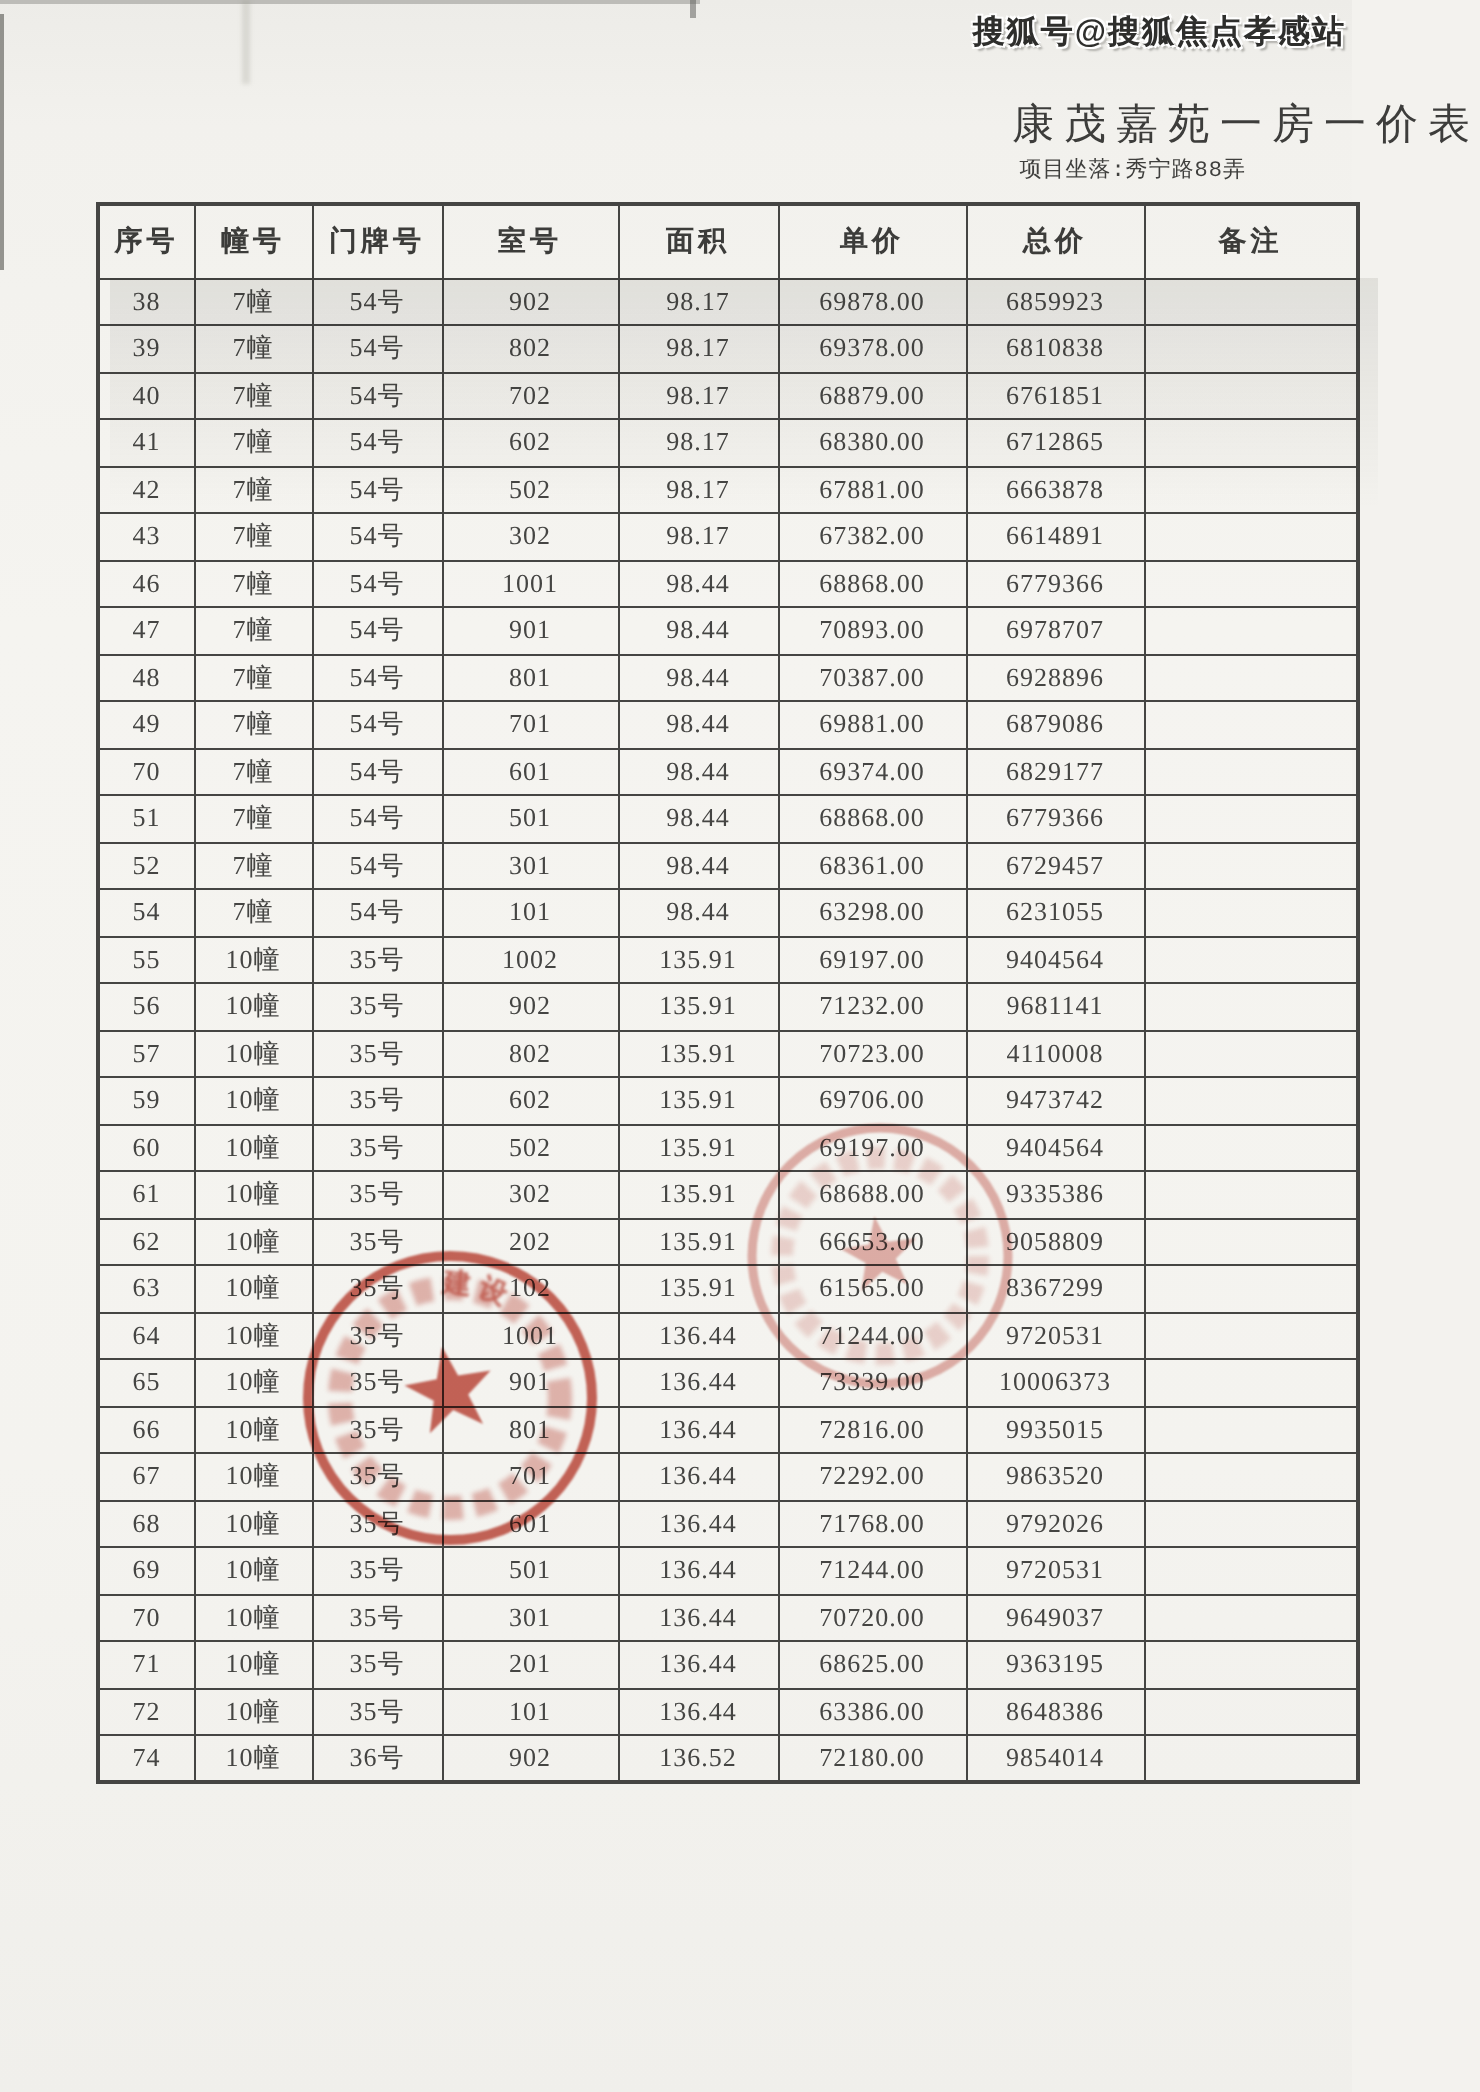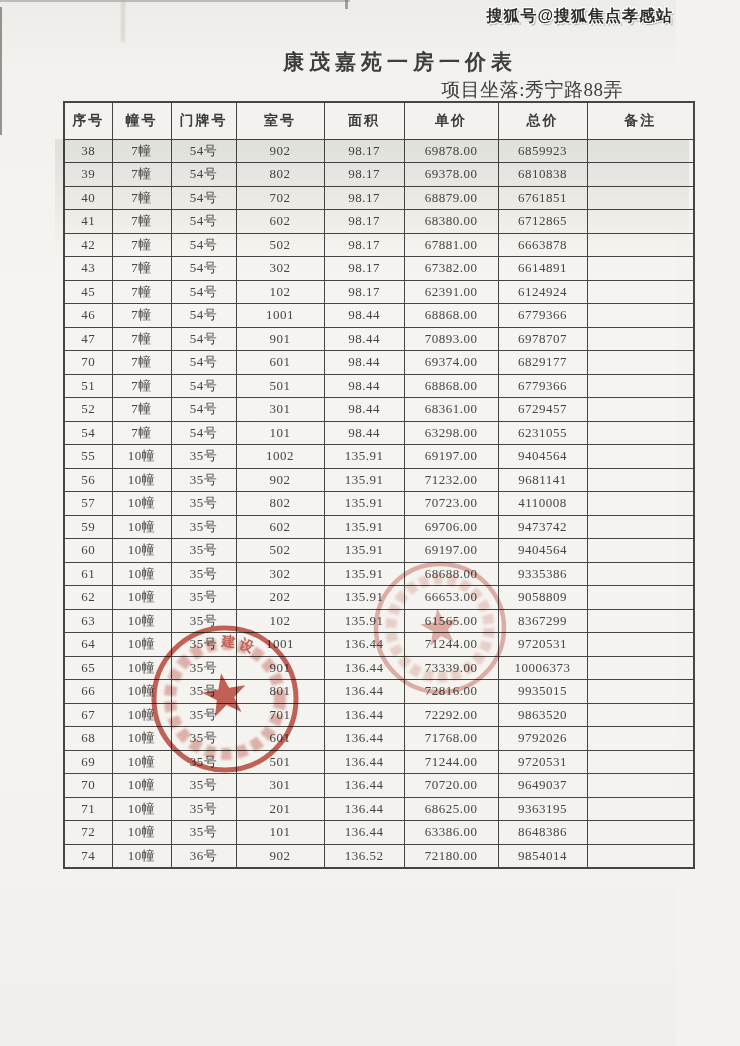--- a/index.html
+++ b/index.html
@@ -23,30 +23,30 @@
   .watermark{
     position:absolute;top:6px;right:3px;
     font-family:"Liberation Sans","DejaVu Sans",sans-serif;
     font-weight:700;font-size:16px;letter-spacing:1px;
     color:var(--watermark-ink,#2e2e2c);
     text-shadow:1px 1px 0 #fff,-1px -1px 0 rgba(255,255,255,.9),1px -1px 0 rgba(255,255,255,.9),
                 -1px 1px 0 rgba(255,255,255,.9),2px 2px 1px rgba(60,60,55,.35);
   }
   .title{
     position:absolute;left:60px;top:48px;width:680px;margin:0;
-    text-align:center;font-size:21px;font-weight:700;letter-spacing:5px;
+    text-align:right;font-size:21px;font-weight:400;letter-spacing:5px;
     color:#3d3d3b;
   }
   .subtitle{
     position:absolute;top:77px;right:53px;
-    font-size:19px;letter-spacing:.5px;color:#3f3f3d;
+    font-size:11px;letter-spacing:.5px;color:#3f3f3d;font-family:Liberation Mono, monospace;
   }
   
   table.price-table{
-    position:absolute;left:63px;top:101px;width:630px;
+    position:absolute;left:48px;top:101px;width:630px;
     border-collapse:collapse;table-layout:fixed;
     background:transparent;
   }
   .price-table th,.price-table td{
     border:1px solid var(--table-border,#4a4a48);
     text-align:center;vertical-align:middle;
     padding:0;overflow:hidden;white-space:nowrap;
   }
   .price-table{border:2px solid var(--table-border,#4a4a48);}
   .price-table thead tr{height:37px;}
@@ -158,47 +158,57 @@
           <td>43</td>
           <td>7幢</td>
           <td>54号</td>
           <td>302</td>
           <td>98.17</td>
           <td>67382.00</td>
           <td>6614891</td>
           <td></td>
         </tr>
         <tr>
-          <td>45</td>
-          <td>7幢</td>
-          <td>54号</td>
-          <td>102</td>
-          <td>98.17</td>
-          <td>62391.00</td>
-          <td>6124924</td>
-          <td></td>
-        </tr>
-        <tr>
           <td>46</td>
           <td>7幢</td>
           <td>54号</td>
           <td>1001</td>
           <td>98.44</td>
           <td>68868.00</td>
           <td>6779366</td>
           <td></td>
         </tr>
         <tr>
           <td>47</td>
           <td>7幢</td>
           <td>54号</td>
           <td>901</td>
           <td>98.44</td>
           <td>70893.00</td>
           <td>6978707</td>
+          <td></td>
+        </tr>
+        <tr>
+          <td>48</td>
+          <td>7幢</td>
+          <td>54号</td>
+          <td>801</td>
+          <td>98.44</td>
+          <td>70387.00</td>
+          <td>6928896</td>
+          <td></td>
+        </tr>
+        <tr>
+          <td>49</td>
+          <td>7幢</td>
+          <td>54号</td>
+          <td>701</td>
+          <td>98.44</td>
+          <td>69881.00</td>
+          <td>6879086</td>
           <td></td>
         </tr>
         <tr>
           <td>70</td>
           <td>7幢</td>
           <td>54号</td>
           <td>601</td>
           <td>98.44</td>
           <td>69374.00</td>
           <td>6829177</td>

